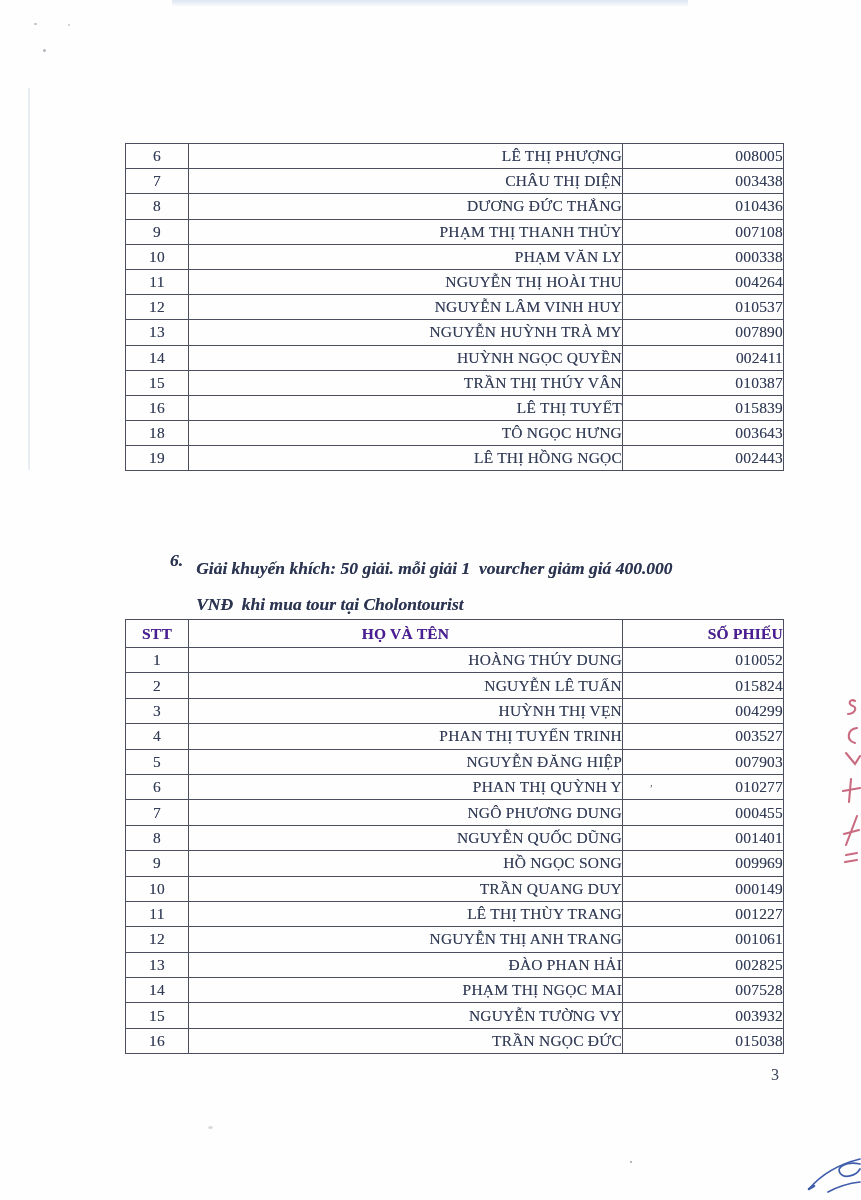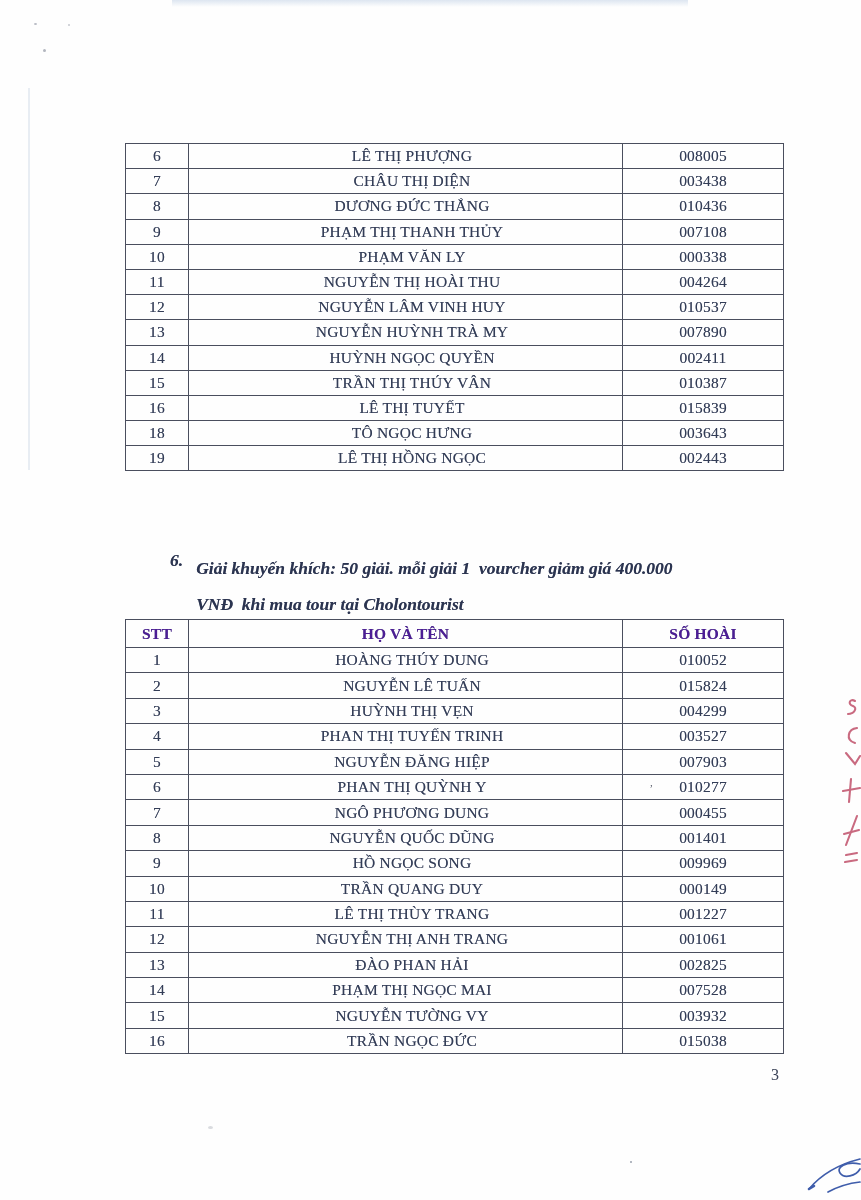--- a/index.html
+++ b/index.html
@@ -27,22 +27,22 @@
     border-collapse:collapse; table-layout:fixed;
     font-size:15.5px; letter-spacing:.2px; color:#333d57;
   }
   table.tbl td, table.tbl th { border:1px solid #4a4e5e; overflow:hidden; white-space:nowrap; }
   table.t1 { top:143px; }
   table.t1 td { height:25.2px; }
   table.t2 { top:619px; }
   table.t2 td { height:25.4px; }
   table.t2 thead th { height:28px; font-weight:bold; color:#4c1d95; font-size:15.5px; }
   .c-stt { text-align:center; }
-  .c-name { padding-left:13px; text-align:center; }
-  .c-num { text-align:center; }
+  .c-name { padding-left:13px; text-align:right; }
+  .c-num { text-align:right; }
   td, th { text-shadow:0 0 .4px rgba(42,52,82,.55); }
 
   
   .heading {
     position:absolute; left:170px; top:546px; width:600px;
     display:flex; gap:13px;
     font-weight:bold; font-style:italic; font-size:17.5px;
     color:#2b3450; line-height:28px;
     text-shadow:0 0 .4px rgba(35,45,75,.6);
   }
@@ -176,21 +176,21 @@
   <table class="tbl t2">
     <colgroup>
         <col style="width:63px">
         <col style="width:434px">
         <col style="width:161px">
       </colgroup>
     <thead>
       <tr>
         <th class="c-stt">STT</th>
         <th>HỌ VÀ TÊN</th>
-        <th class="c-num">SỐ HOÀI</th>
+        <th class="c-num">SỐ PHIẾU</th>
       </tr>
     </thead>
     <tbody>
 
         <tr>
           <td class="c-stt">1</td>
           <td class="c-name">HOÀNG THÚY DUNG</td>
           <td class="c-num">010052</td>
         </tr>
 

